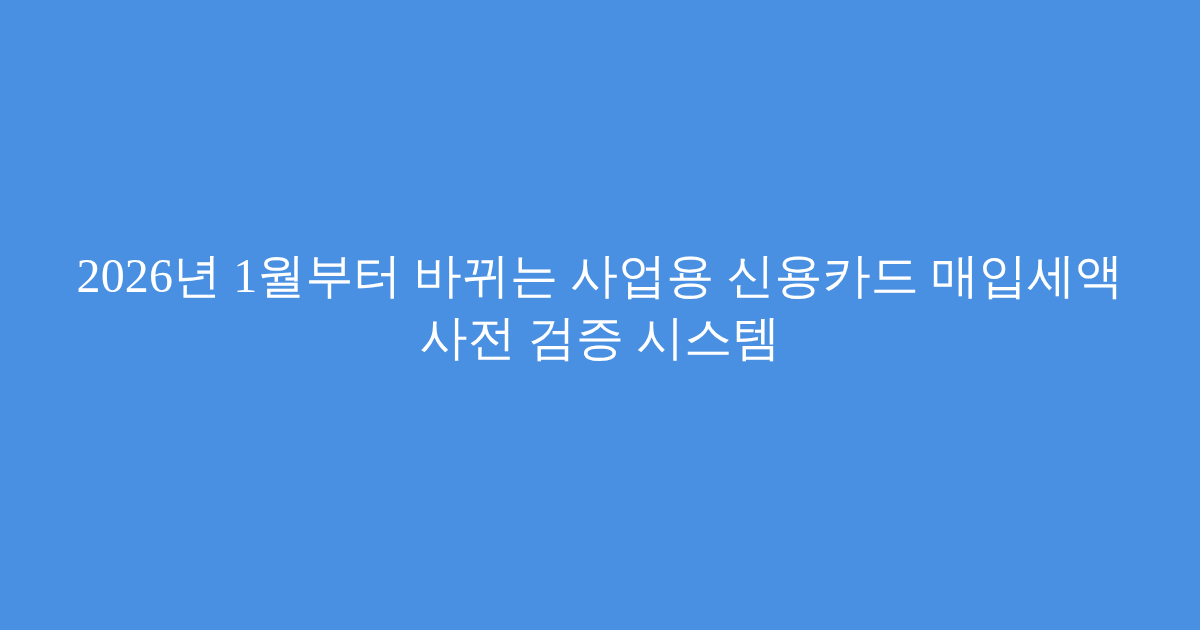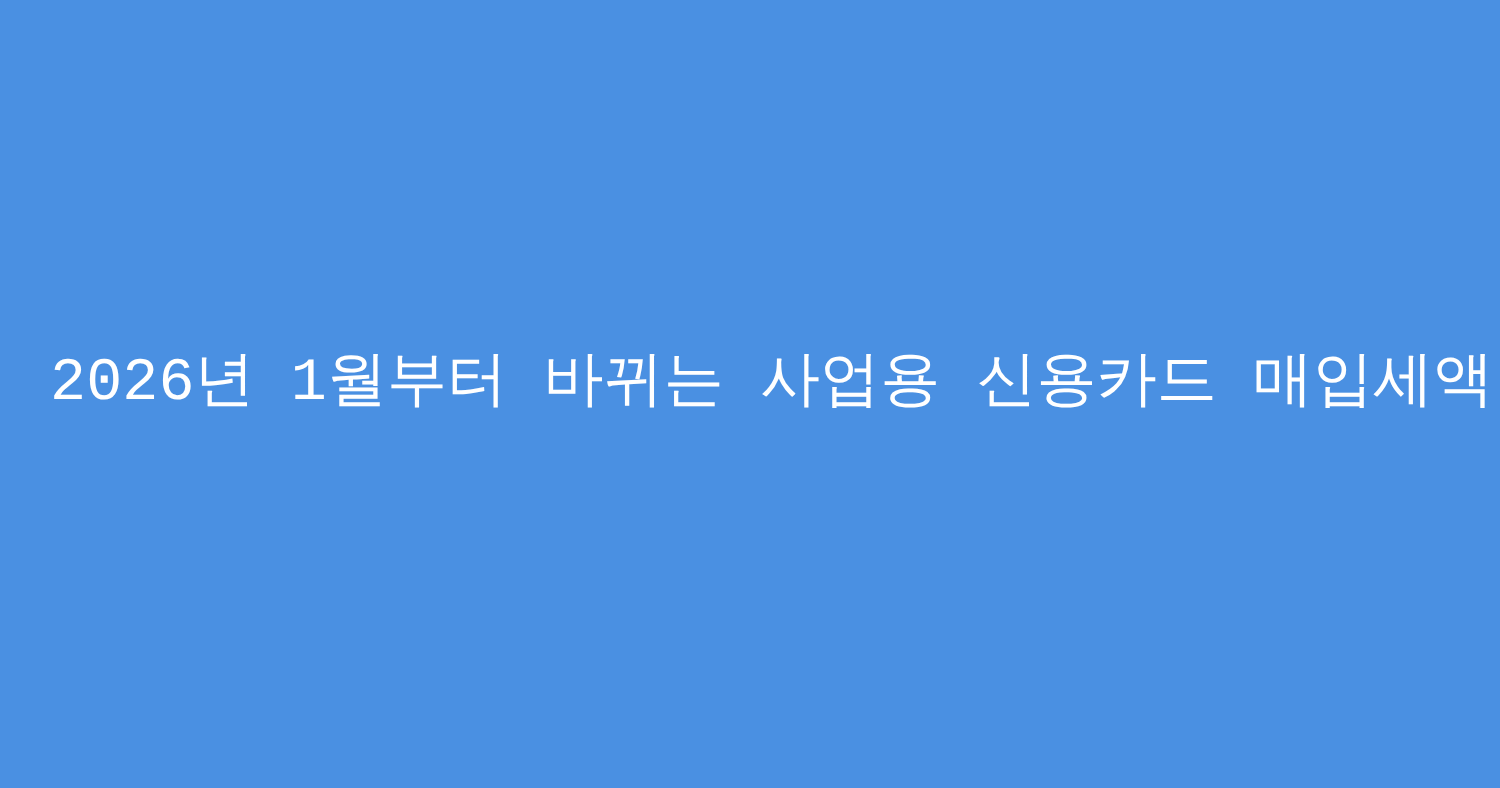--- a/index.html
+++ b/index.html
@@ -31,29 +31,30 @@
     width: 100%;
     max-width: 1120px;
     text-align: center;
     
     transform: translateY(-8px);
   }
 
   .title-line {
     display: block;
     color: #ffffff;
-    font-family: Liberation Mono, monospace;
+    font-family: Liberation Serif, serif;
     font-size: 48px;
     font-weight: 400;
     line-height: 62px;
     letter-spacing: 0.1px;
     white-space: nowrap;
     -webkit-font-smoothing: antialiased;
   }
 </style>
 </head>
 <body>
 
 <div class="og-card">
   <div class="title-block">
     <span class="title-line">2026년 1월부터 바뀌는 사업용 신용카드 매입세액</span>
+    <span class="title-line">사전 검증 시스템</span>
   </div>
 </div>
 
 </body></html>

